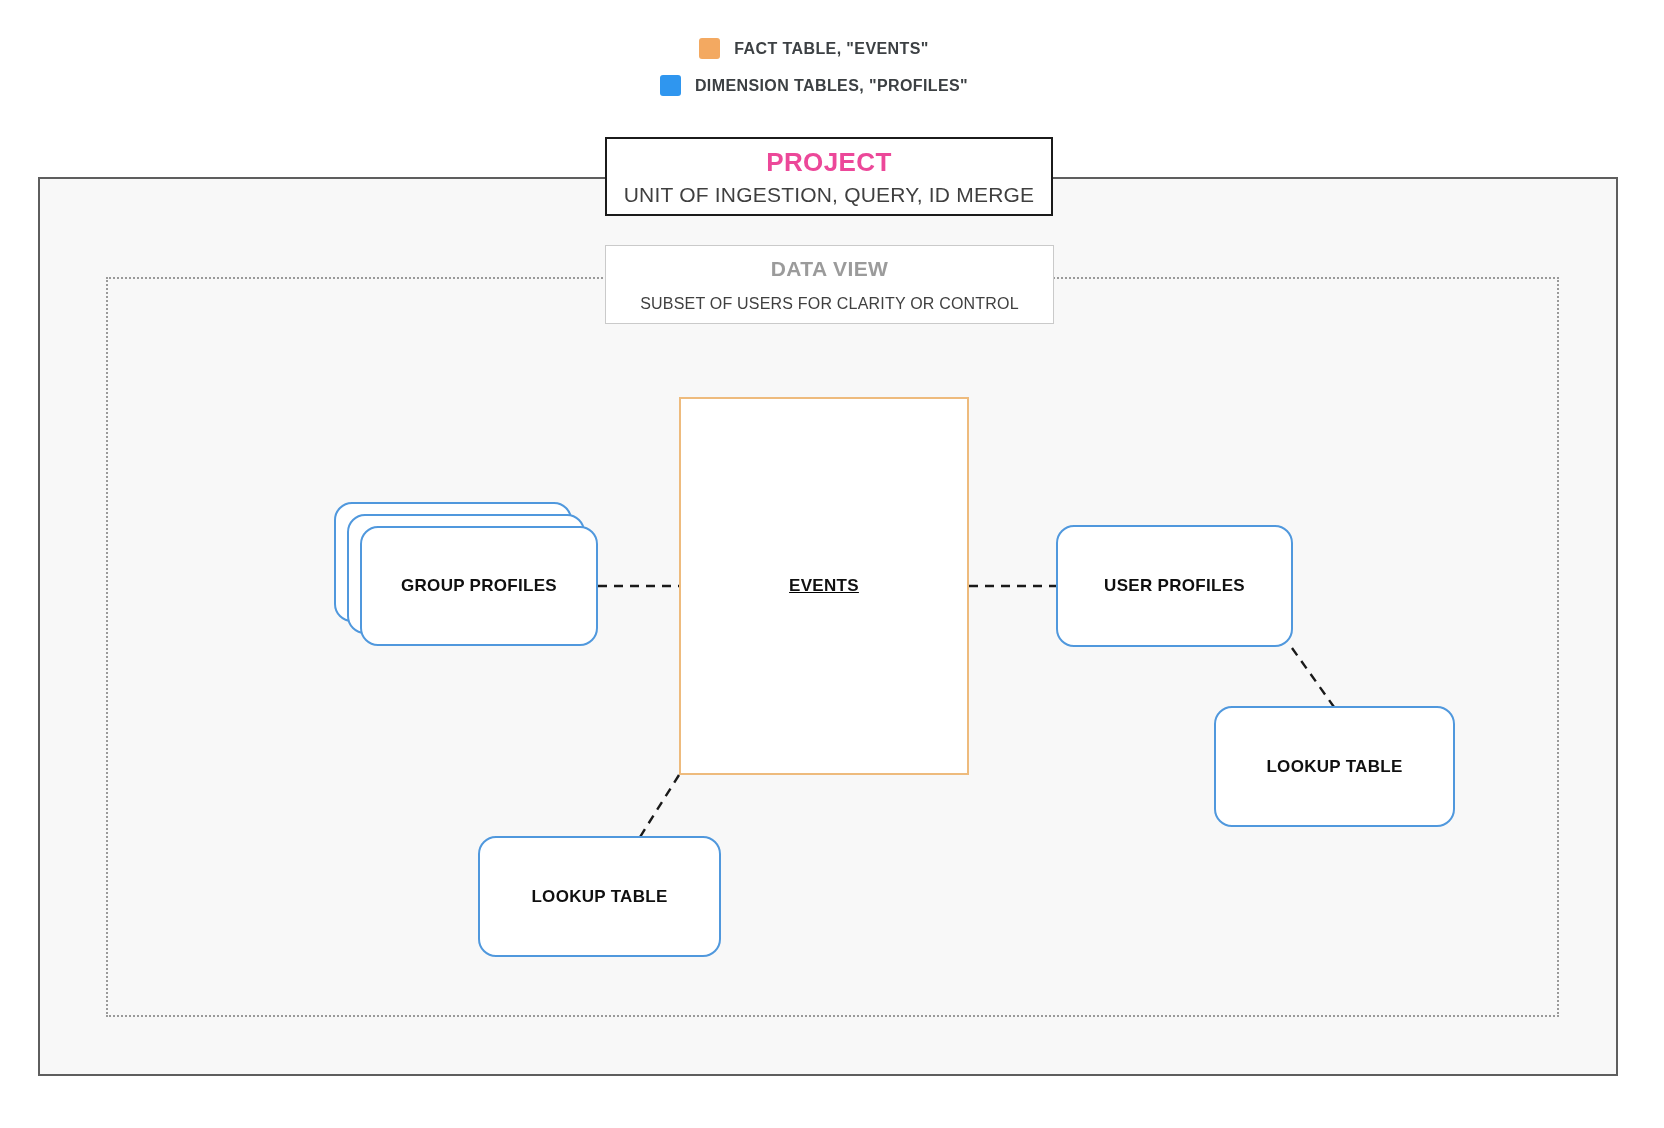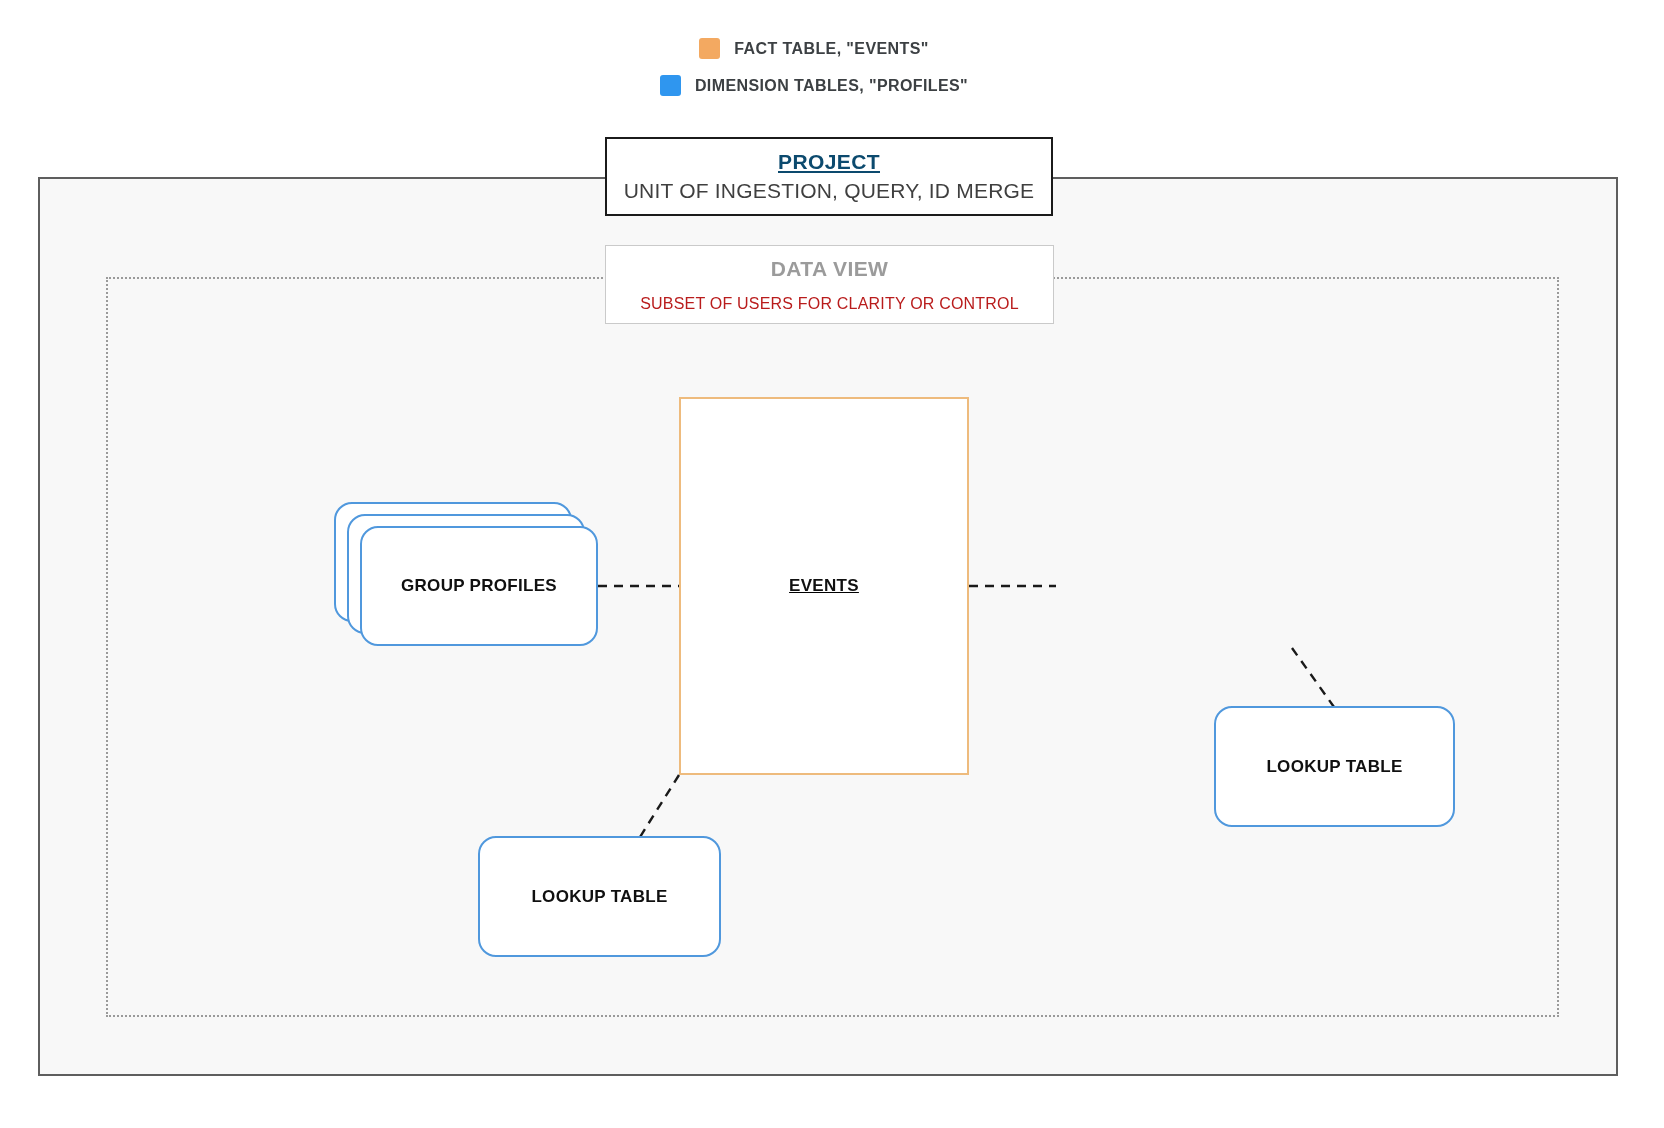--- a/index.html
+++ b/index.html
@@ -29,30 +29,30 @@
     position:absolute; left:106px; top:277px; width:1453px; height:740px;
     border:2px dotted #9a9a9a; z-index:2;
   }
 
   
   .project-box {
     position:absolute; left:605px; top:137px; width:448px; height:79px;
     background:#ffffff; border:2px solid #1b1b1b; z-index:4;
     display:flex; flex-direction:column; align-items:center; justify-content:center; gap:5px;
   }
-  .project-title { font-size:21px; font-weight:bold; color:#0c4a6e; letter-spacing:0.4px;text-decoration:underline; }
+  .project-title { font-size:26px; font-weight:bold; color:#ec4899; letter-spacing:0.4px; }
   .project-sub   { font-size:21px; color:#3f3f3f; letter-spacing:0.2px; }
 
   .dataview-box {
     position:absolute; left:605px; top:245px; width:449px; height:79px;
     background:#ffffff; border:1px solid #cacaca; z-index:4;
     display:flex; flex-direction:column; align-items:center; justify-content:center; gap:14px;
   }
   .dataview-title { font-size:21px; font-weight:bold; color:#9b9b9b; letter-spacing:0.4px; }
-  .dataview-sub   { font-size:16px; color:#b91c1c; letter-spacing:0.2px; }
+  .dataview-sub   { font-size:16px; color:#404040; letter-spacing:0.2px; }
 
   
   .node-label { font-size:17px; font-weight:bold; color:#101010; letter-spacing:0.3px; white-space:nowrap; }
 
   .events-box {
     position:absolute; left:679px; top:397px; width:290px; height:378px;
     background:#ffffff; border:2px solid #eebb7d; z-index:5;
     display:flex; align-items:center; justify-content:center;text-decoration:underline;
   }
 
@@ -116,20 +116,23 @@
   </div>
 
   <div class="group-stack">
     <div class="card gcard back"></div>
     <div class="card gcard mid"></div>
     <div class="card gcard front">
       <span class="node-label">GROUP PROFILES</span>
     </div>
   </div>
 
+  <div class="card user-profiles">
+    <span class="node-label">USER PROFILES</span>
+  </div>
 
   <div class="card lookup-right">
     <span class="node-label">LOOKUP TABLE</span>
   </div>
 
   <div class="card lookup-bottom">
     <span class="node-label">LOOKUP TABLE</span>
   </div>
 
 </div>

